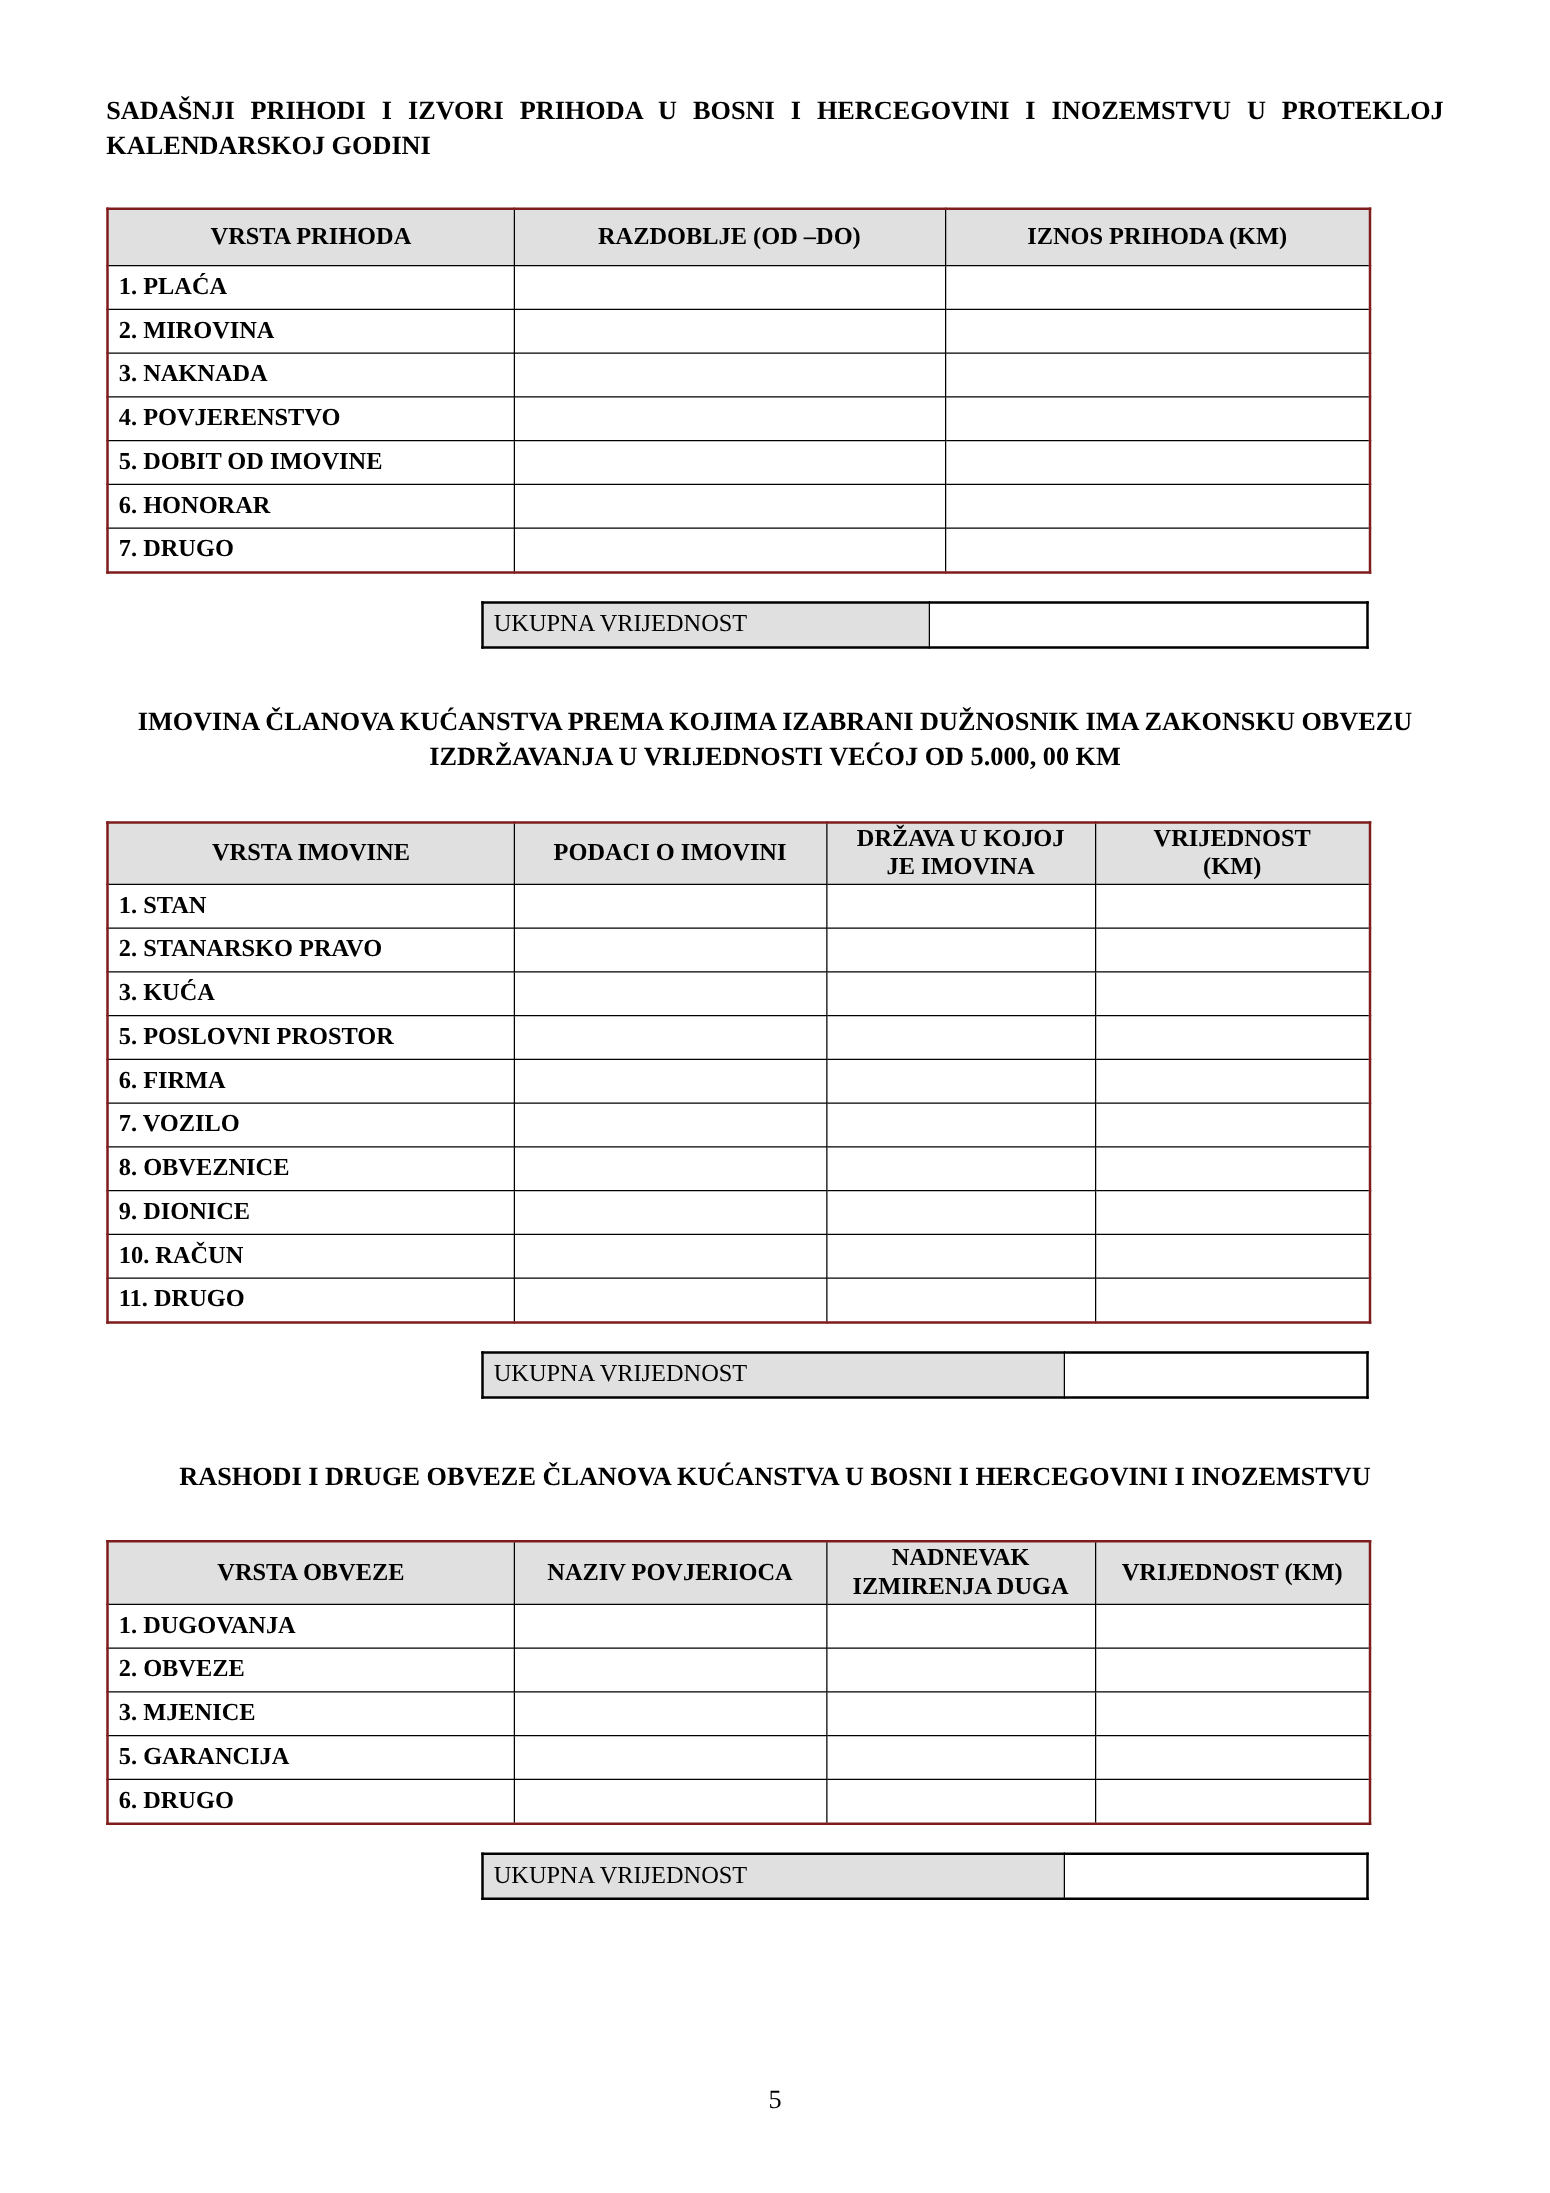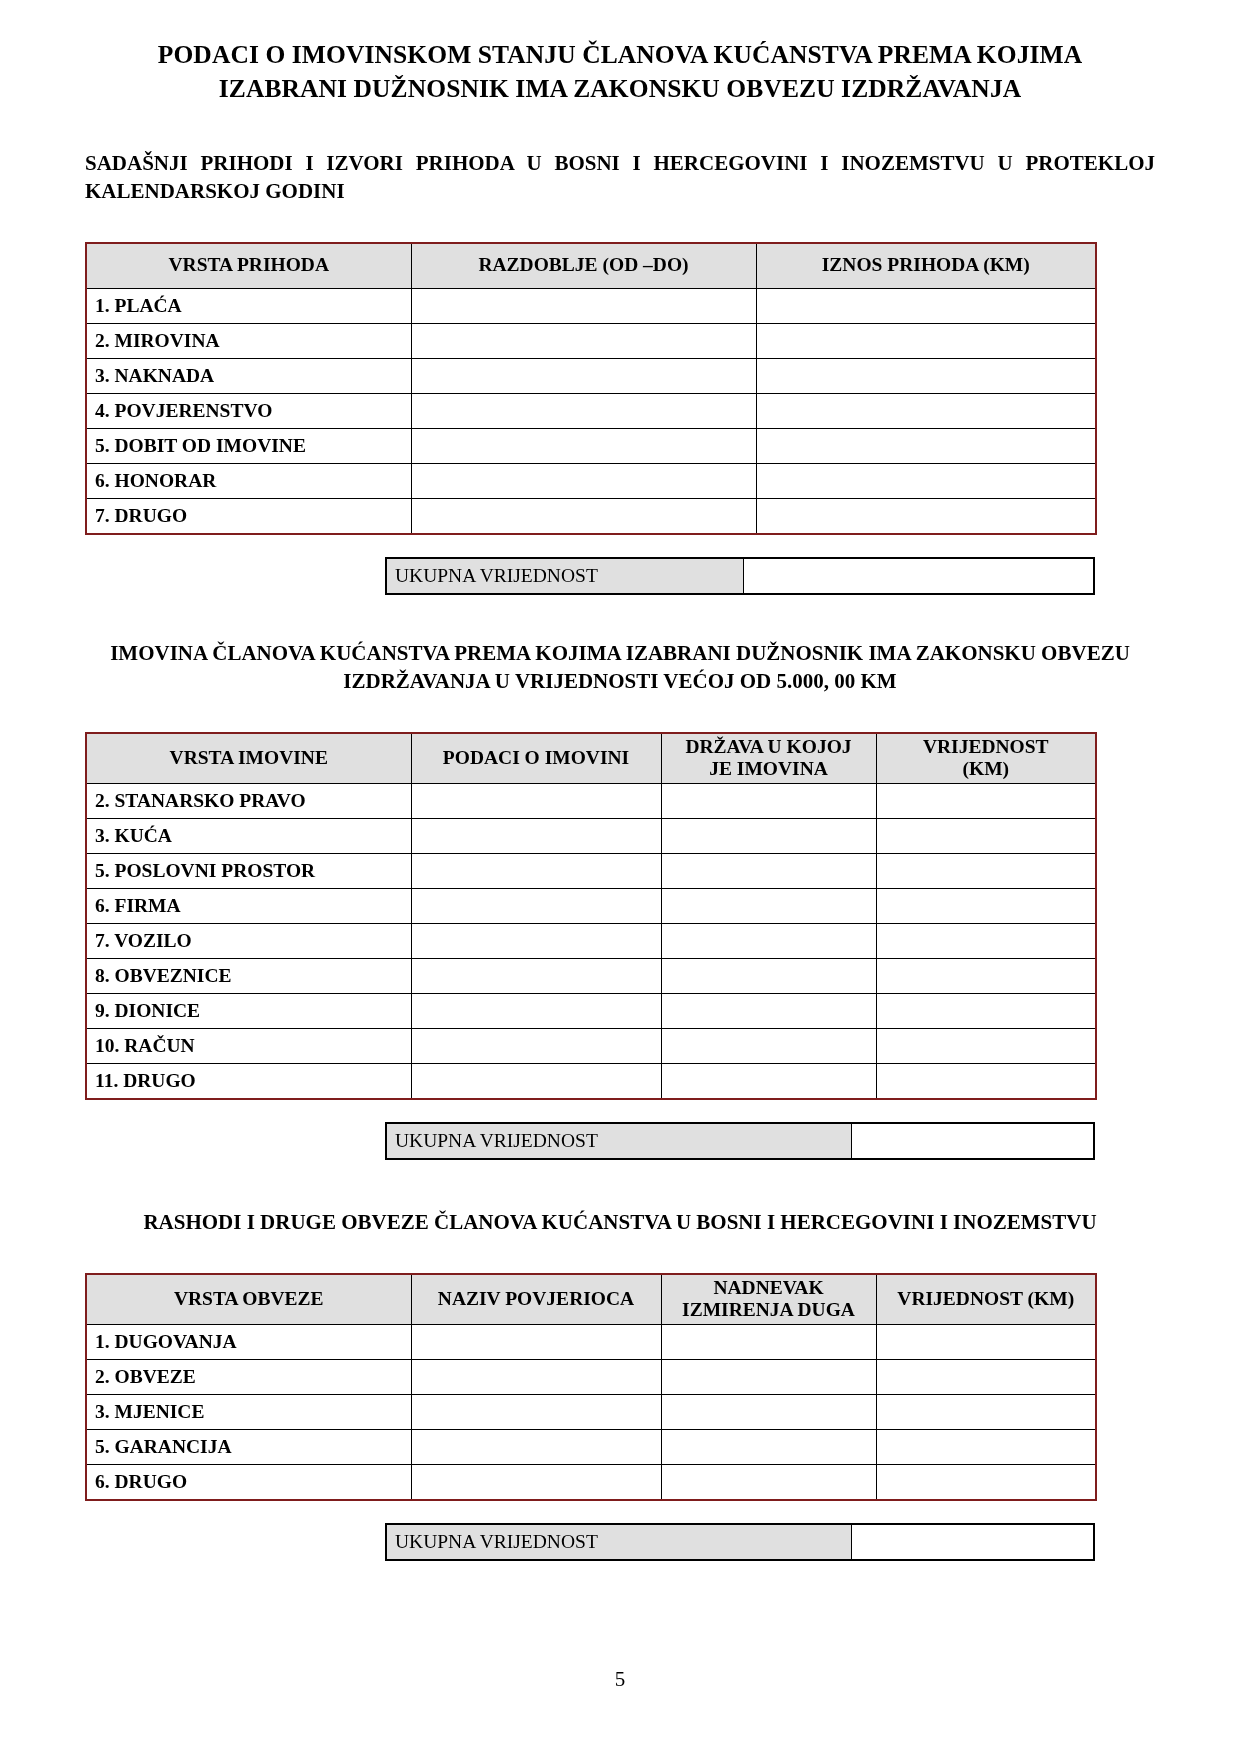--- a/index.html
+++ b/index.html
@@ -114,21 +114,20 @@
     bottom: 62px;
     text-align: center;
     font-size: 21px;
   }
 </style>
 </head>
 <body>
 
 <div class="page">
 
-  <h1 class="doc-title">PODACI O IMOVINSKOM STANJU ČLANOVA KUĆANSTVA PREMA KOJIMA IZABRANI DUŽNOSNIK IMA ZAKONSKU OBVEZU IZDRŽAVANJA</h1>
 
   <div class="spacer-1"></div>
 
   <h2 class="section-heading">SADAŠNJI PRIHODI I IZVORI PRIHODA U BOSNI I HERCEGOVINI I INOZEMSTVU U PROTEKLOJ KALENDARSKOJ GODINI</h2>
 
   <div class="spacer-2"></div>
 
   <table class="grid">
     <colgroup>
         <col style="width:325px">
@@ -216,20 +215,26 @@
           <span>JE IMOVINA</span>
         </th>
         <th class="two-line">
           <span>VRIJEDNOST</span><br>
           <span>(KM)</span>
         </th>
       </tr>
     </thead>
     <tbody>
       <tr>
+        <td class="label">1. STAN</td>
+        <td class="blank"></td>
+        <td class="blank"></td>
+        <td class="blank"></td>
+      </tr>
+      <tr>
         <td class="label">2. STANARSKO PRAVO</td>
         <td class="blank"></td>
         <td class="blank"></td>
         <td class="blank"></td>
       </tr>
       <tr>
         <td class="label">3. KUĆA</td>
         <td class="blank"></td>
         <td class="blank"></td>
         <td class="blank"></td>

